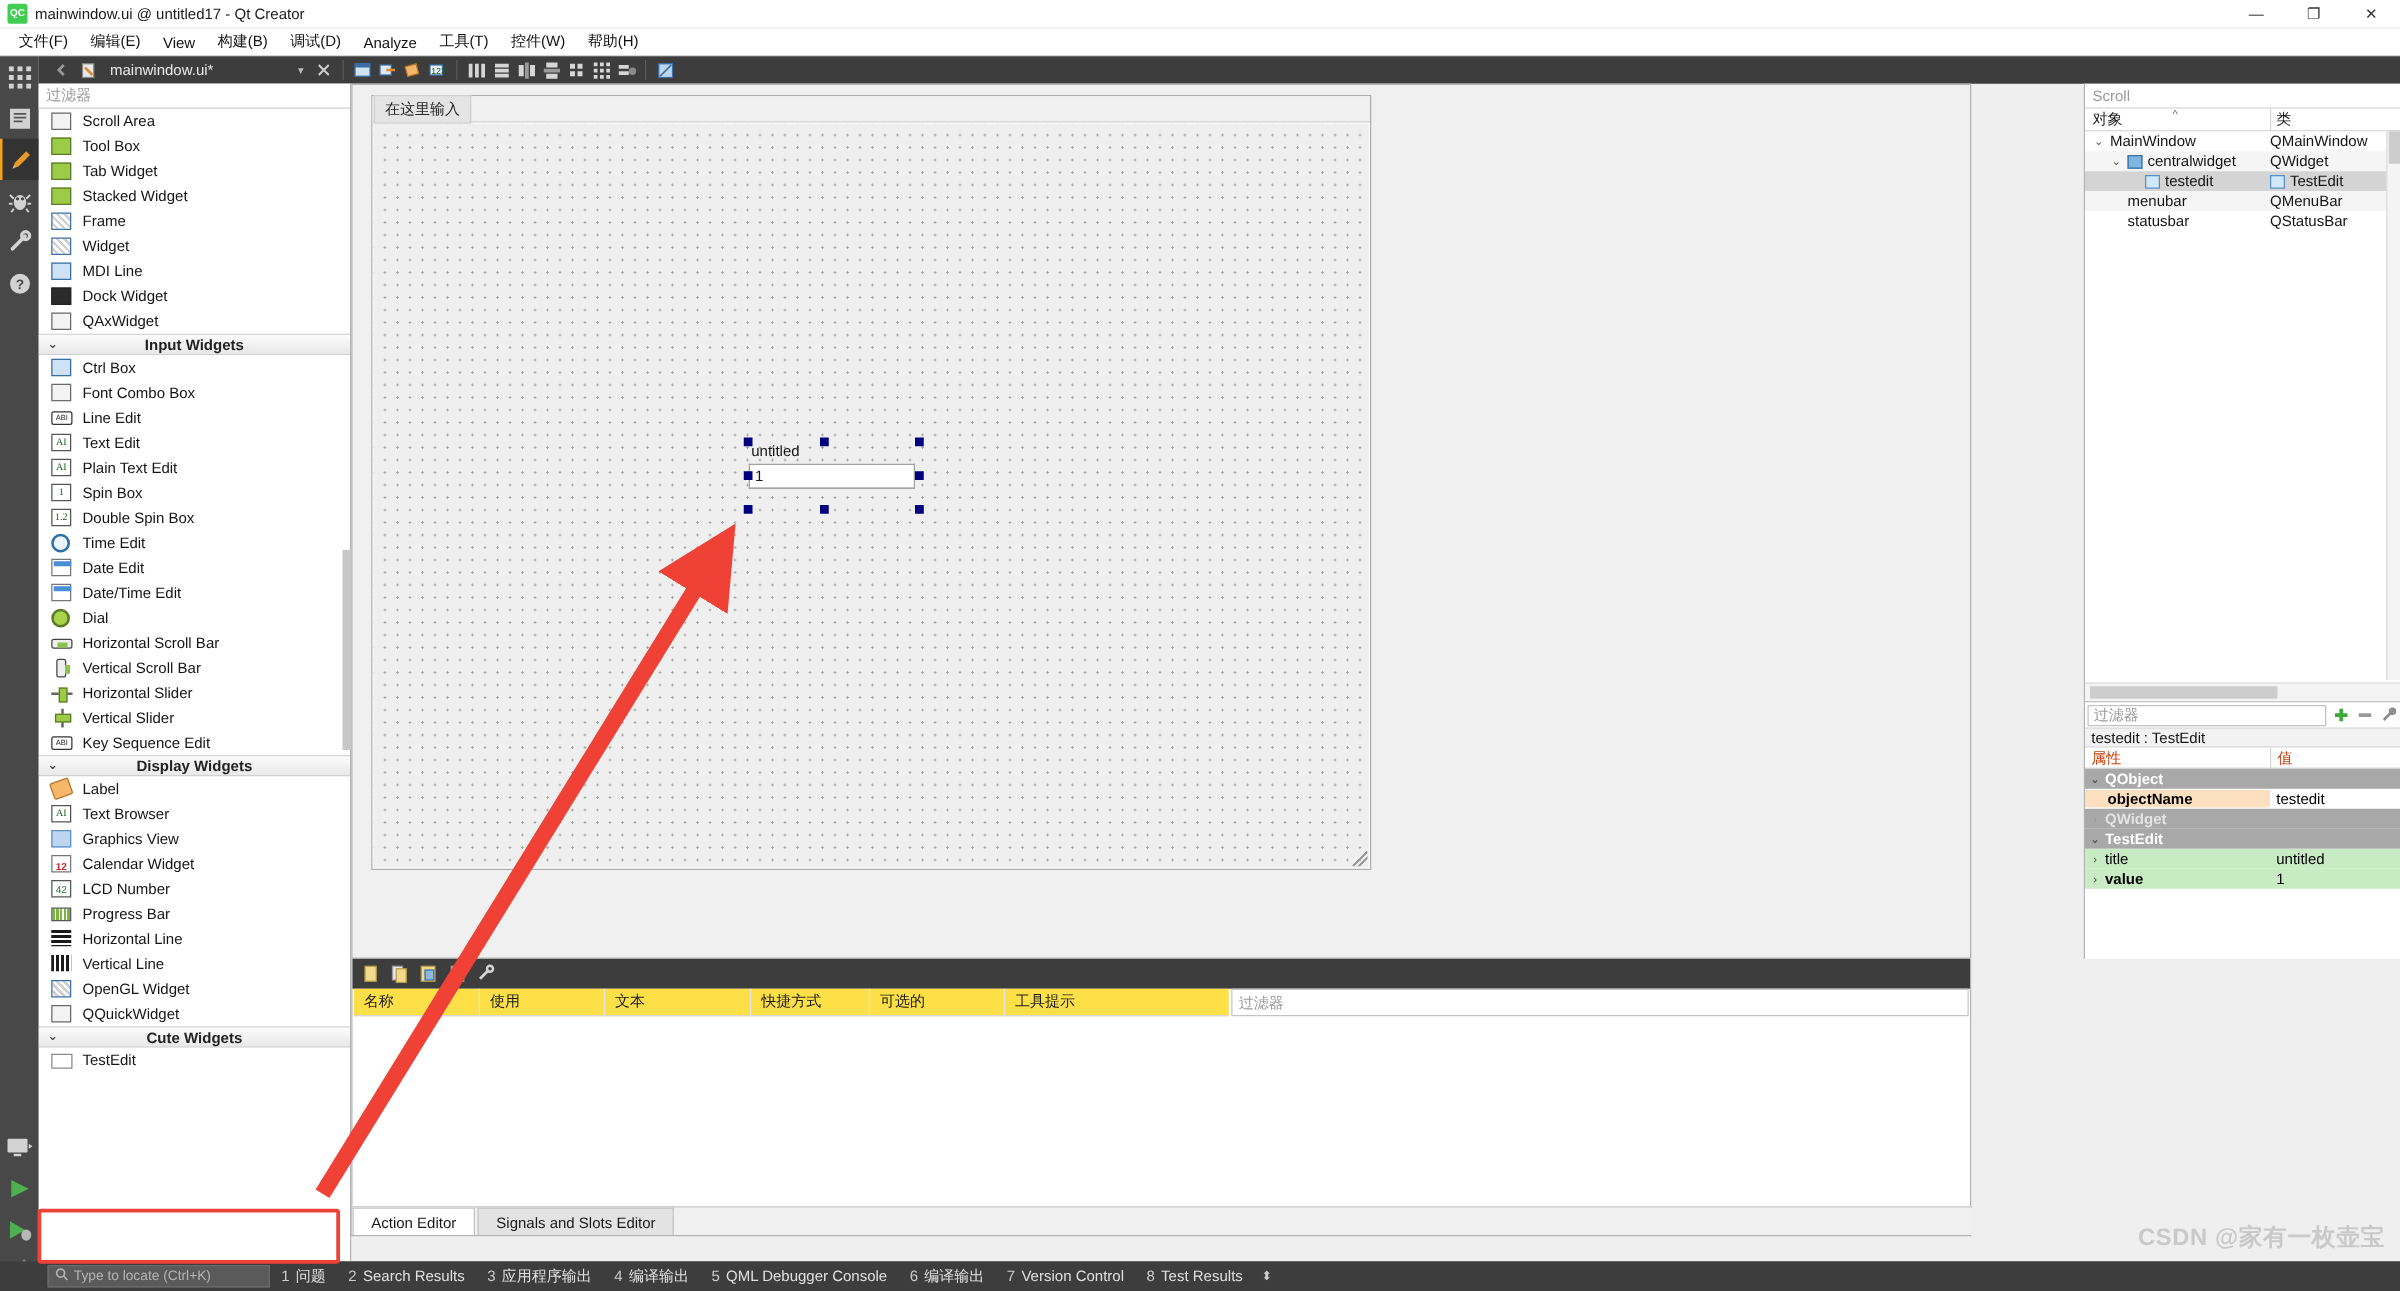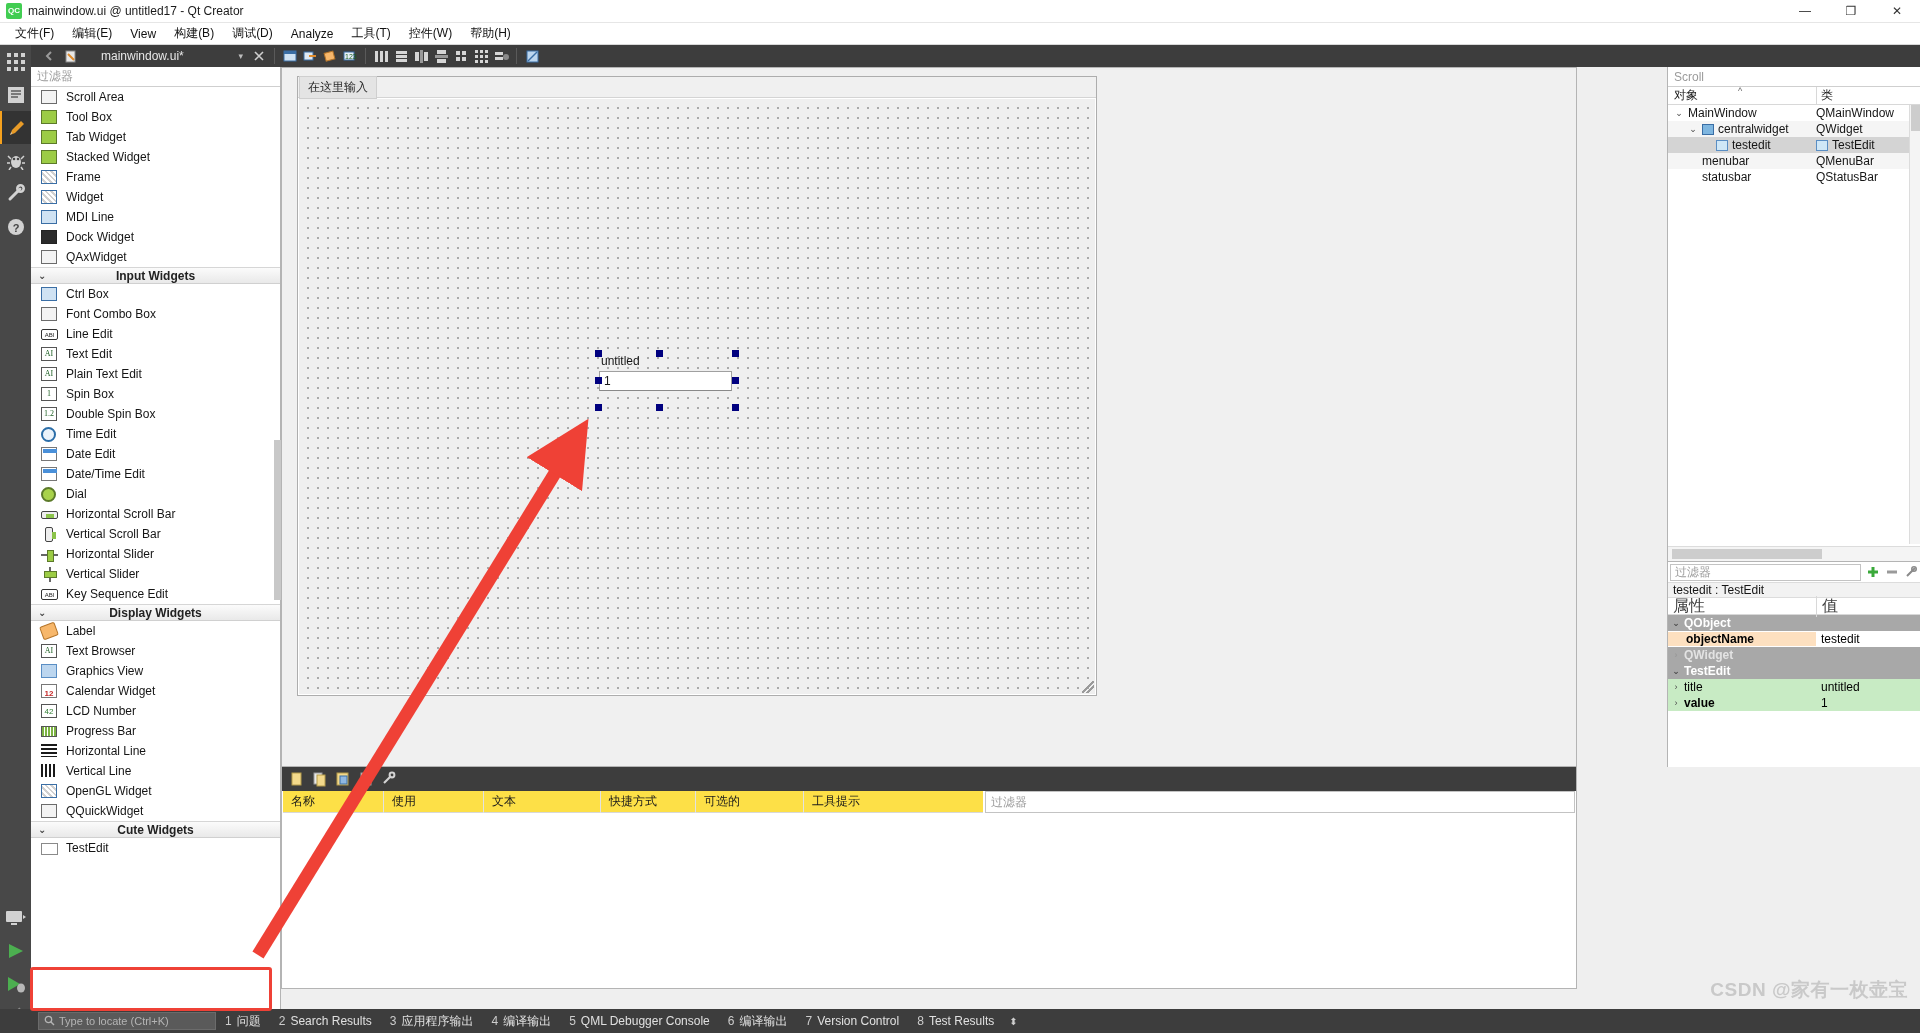--- a/index.html
+++ b/index.html
@@ -55,21 +55,21 @@
   .mode-bottom { position: absolute; bottom: 0; left: 0; width: 31px; }
 
   
   .edittoolbar {
     position: absolute; top: 45px; left: 31px; width: 1889px; height: 22px;
     background: #3d3d3d; display: flex; align-items: center;
   }
   .tb-spacer { width: 8px; }
   .tb-ico { width: 20px; height: 20px; display:flex; align-items:center; justify-content:center; }
   .tb-filename {
-    display: flex; align-items: center; gap: 23px; color: #e8e8e8;
+    display: flex; align-items: center; gap: 10px; color: #e8e8e8;
     font-size: 12px; padding: 0 6px; min-width: 190px;
   }
   .tb-sep { width: 1px; height: 16px; background: #5a5a5a; margin: 0 5px; }
 
   
   .widgetbox {
     position: absolute; top: 67px; left: 31px; width: 250px; height: 942px;
     background: #ffffff; border-right: 1px solid #b4b4b4;
     display: flex; flex-direction: column;
   }
@@ -225,21 +225,21 @@
   .pe-toolbar { height: 20px; display:flex; align-items:center; background:#fff; }
   .pe-filter {
     flex:1; height:17px; margin:1px 2px; border:1px solid #c3c3c3; background:#fff;
     font-size:12px; color:#9b9b9b; padding-left:4px; line-height:15px;
   }
   .pe-btn { width: 19px; height:18px; display:flex; align-items:center; justify-content:center; }
   .pe-objline {
     height: 16px; background:#f2f2f2; border-top:1px solid #dcdcdc; border-bottom:1px solid #dcdcdc;
     font-size:12px; color:#151515; padding-left:5px; display:flex; align-items:center;
   }
-  .pe-head { height:17px; display:flex; font-size:16px; color:#404040; border-bottom:1px solid #d8d8d8; align-items:center;}
+  .pe-head { height:17px; display:flex; font-size:12px; color:#c2410c; border-bottom:1px solid #d8d8d8; align-items:center;}
   .pe-head .c1 { width: 148px; padding-left:5px; }
   .pe-head .c2 { flex:1; padding-left:5px; border-left:1px solid #d8d8d8; }
   .pe-row { height:16px; display:flex; font-size:12px; align-items:center; }
   .pe-row .c1 { width:148px; display:flex; align-items:center; gap:3px; padding-left:3px; }
   .pe-row .c2 { flex:1; padding-left:5px; overflow:hidden; white-space:nowrap; }
   .pe-grp { background:#a8a8a8; color:#ffffff; font-weight:bold; }
   .pe-grp .c1 { color:#fff; }
   .pe-grp.dim { background:#a8a8a8; }
   .pe-grp.dim .c1 { color:#e3e3e3; }
   .pe-name-hl { background:#fde0c0; }
@@ -944,20 +944,24 @@
     </div>
     <div class="ae-head" id="ae-head">
         <div class="ae-col" style="width: 100px;">名称</div>
         <div class="ae-col" style="width: 100px;">使用</div>
         <div class="ae-col" style="width: 117px;">文本</div>
         <div class="ae-col" style="width: 95px;">快捷方式</div>
         <div class="ae-col" style="width: 108px;">可选的</div>
         <div class="ae-col" style="width: 150px;">工具提示</div>
       </div>
     <div class="ae-filterbar">过滤器</div>
+    <div class="ae-tabs" id="ae-tabs">
+        <div class="ae-tab active">Action Editor</div>
+        <div class="ae-tab">Signals and Slots Editor</div>
+      </div>
   </div>
 
   <div class="statusbar">
     <div class="sb-locate">
       <span>
         <svg width="11" height="11" viewBox="0 0 11 11">
             <circle cx="4.5" cy="4.5" r="3.2" fill="none" stroke="#b4b4b4" stroke-width="1.3"></circle>
             <path d="M7 7 L10 10" stroke="#b4b4b4" stroke-width="1.4"></path>
           </svg>
       </span>

